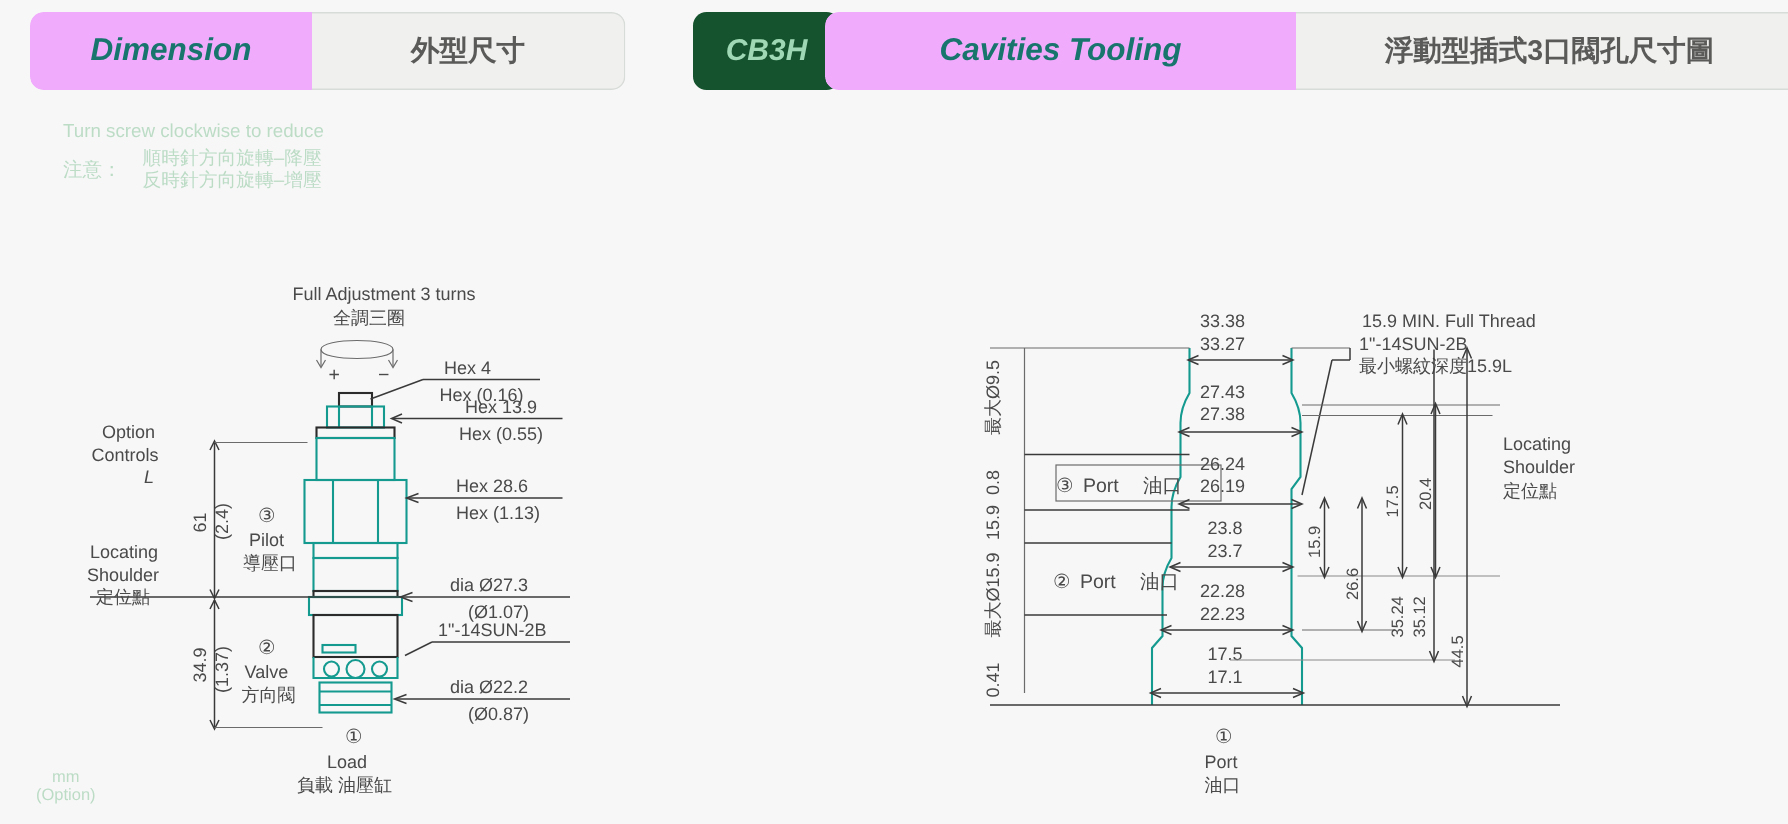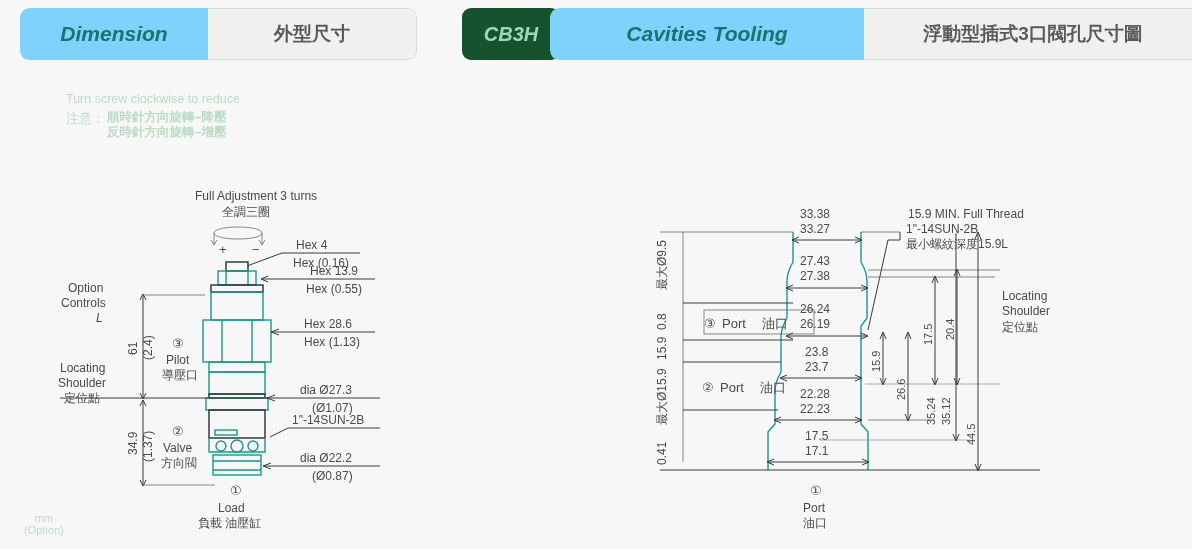--- a/index.html
+++ b/index.html
@@ -5,41 +5,41 @@
   html,body{margin:0;padding:0;}
   body{
     width:1192px;height:549px;position:relative;overflow:hidden;
     background:#f7f7f7;
     font-family:"Liberation Sans","DejaVu Sans",sans-serif;
     color:#4a4a4a;
   }
   .hdr{position:absolute;left:0;top:8px;width:1192px;height:52px;}
   .tabpair{position:absolute;top:0;height:52px;display:flex;align-items:stretch;}
   .tab-en{
-    background:#7dd3fc;color:#17756e;font-style:italic;font-weight:bold;
+    background:#f0abfc;color:#17756e;font-style:italic;font-weight:bold;
     font-size:21px;display:flex;align-items:center;justify-content:center;
     border-radius:9px 0 0 9px;padding:0 14px;white-space:nowrap;
   }
   .tab-zh{
     background:#f0f0ee;color:#5a5a58;font-weight:bold;font-size:19px;
     display:flex;align-items:center;justify-content:center;
     border-radius:0 9px 9px 0;padding:0 4px;white-space:nowrap;
     border:1px solid #d8dcd8;border-left:none;
   }
   .tab-wrap{border-radius:9px;overflow:hidden;display:flex;box-shadow:0 0 0 0 transparent;}
   .code-tab{
     position:absolute;top:0;height:52px;background:#14532d;color:#9fd8b4;
     font-style:italic;font-weight:bold;font-size:20px;border-radius:9px;
     display:flex;align-items:center;justify-content:center;padding:0 10px;
   }
-  .note{position:absolute;left:42px;top:92px;width:270px;margin-left:24px;}
+  .note{position:absolute;left:42px;top:80px;width:270px;}
   .note-en{color:#bcdcc6;font-size:12.5px;line-height:14px;}
-  .note-zh-row{display:flex;align-items:flex-start;margin-top:4px;}
+  .note-zh-row{display:flex;align-items:center;margin-top:4px;gap:12px;}
   .note-zh-lbl{color:#bcdcc6;font-size:13px;white-space:nowrap;}
-  .note-zh-lines{color:#bcdcc6;font-size:12.5px;line-height:14.5px;margin-left:2px;font-weight:bold;}
+  .note-zh-lines{color:#bcdcc6;font-size:12.5px;line-height:14.5px;margin-left:2px;}
   .unit{position:absolute;left:24px;top:512px;color:#bcdcc6;font-size:11px;line-height:12px;text-align:center;}
   svg{position:absolute;left:0;top:0;}
   .t{font-family:"Liberation Sans","DejaVu Sans",sans-serif;font-size:12px;fill:#4a4a4a;}
   .t11{font-size:11px;}
   .t12{font-size:12px;}
   .t13{font-size:13px;}
   .dimline{stroke:#3a3a3a;stroke-width:1;fill:none;}
   .part{stroke:#159a90;stroke-width:1.4;fill:none;}
   .partdark{stroke:#2b2b2b;stroke-width:1.4;fill:none;}
   .thin{stroke:#6b6b6b;stroke-width:0.8;fill:none;}

